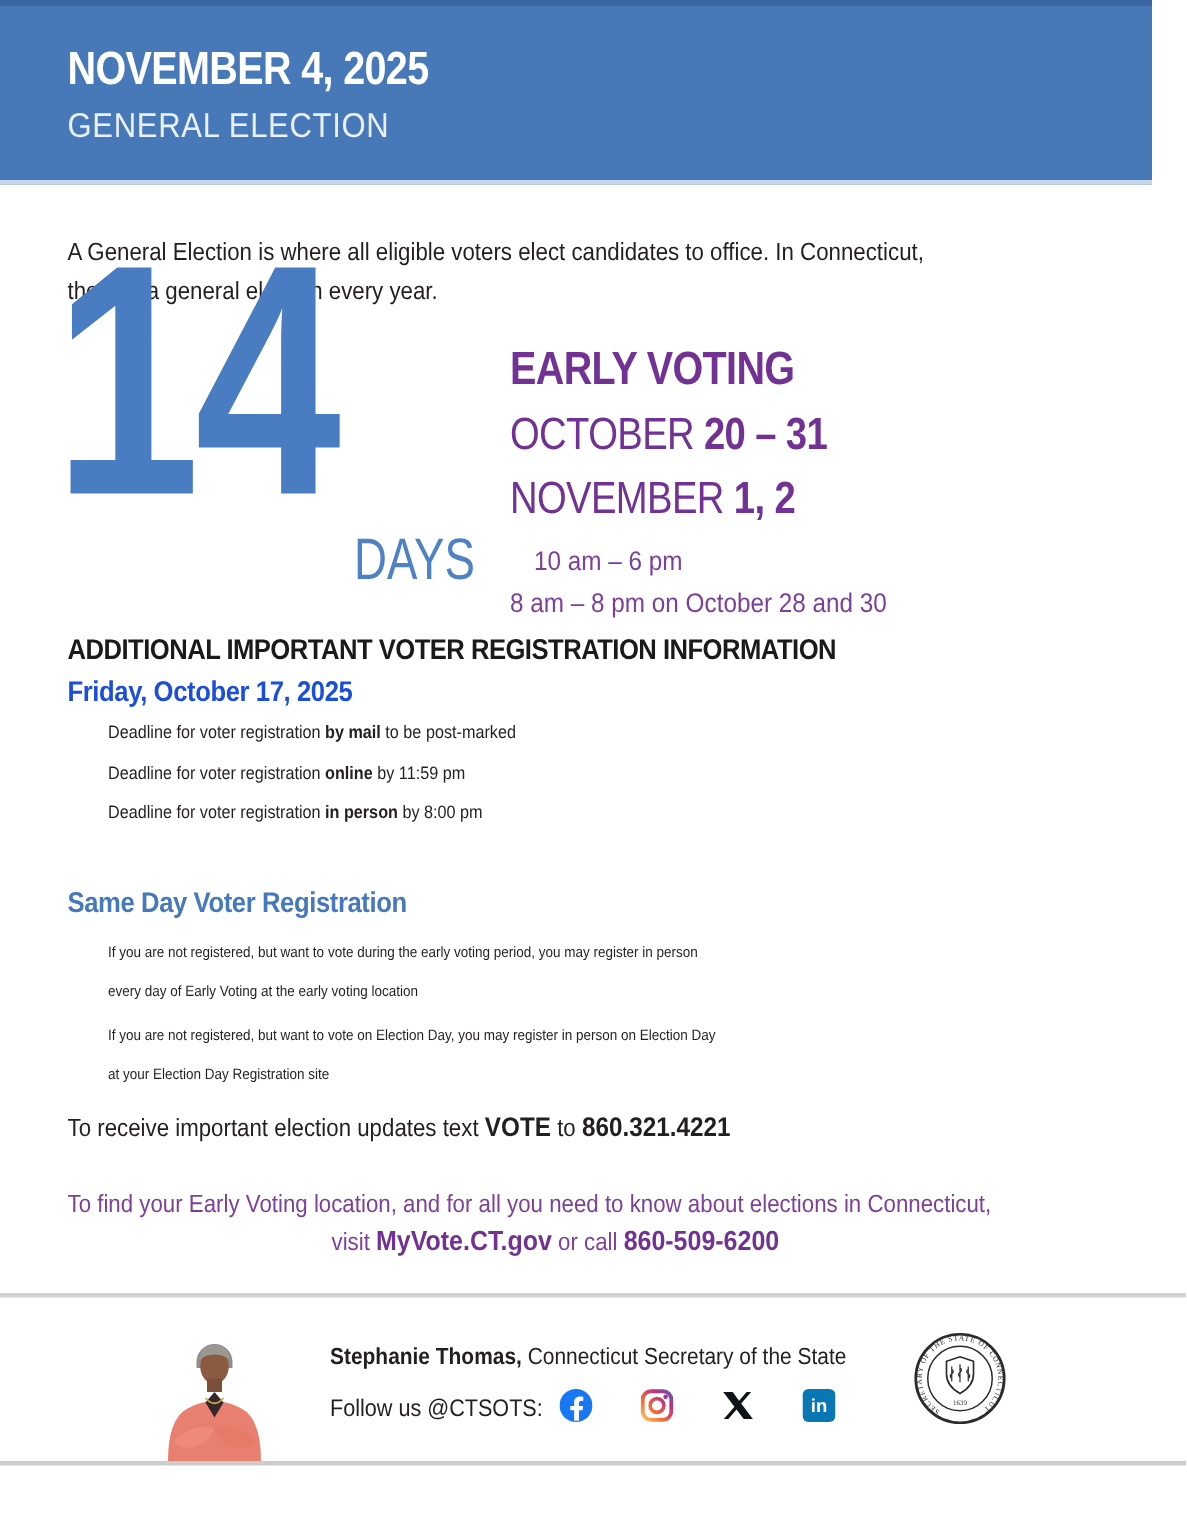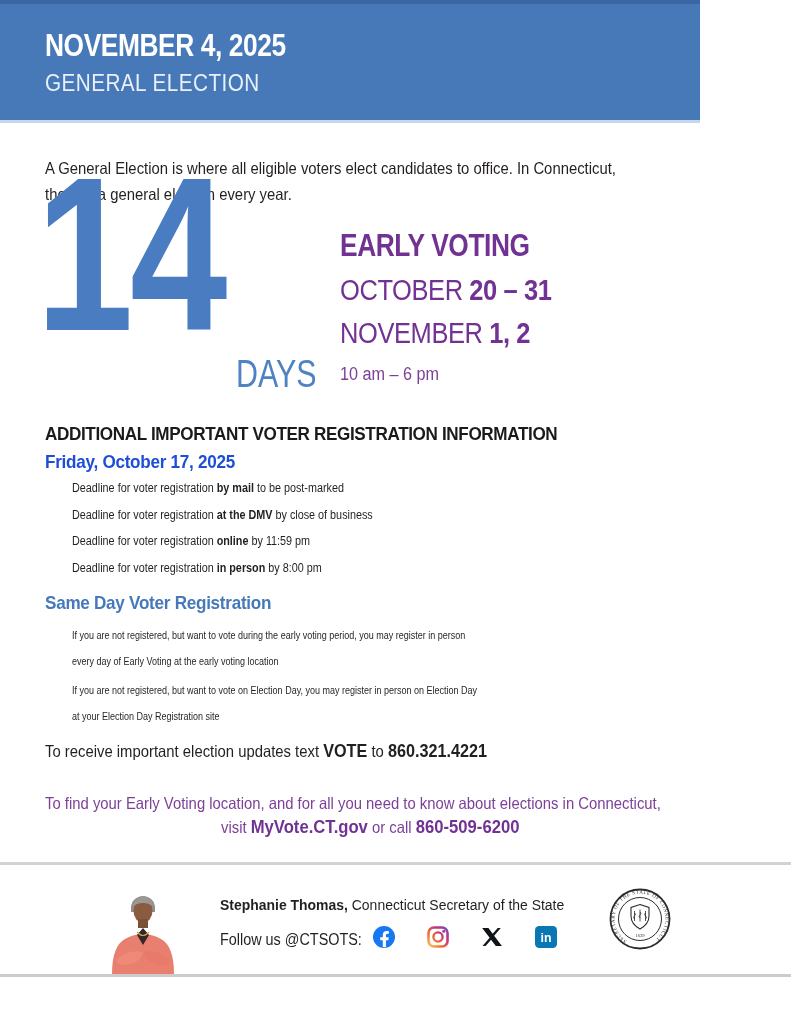--- a/index.html
+++ b/index.html
@@ -5,21 +5,21 @@
   html,body{margin:0;padding:0;background:#ffffff;}
   .page{
     position:relative;width:791px;height:1024px;background:#ffffff;overflow:hidden;
     font-family:"Liberation Sans", sans-serif;color:#231f20;
   }
   .squeeze{transform:scaleX(0.9);transform-origin:left top;display:inline-block;white-space:nowrap;}
   .squeeze85{transform:scaleX(0.85);transform-origin:left top;display:inline-block;white-space:nowrap;}
 
   
   .header{
-    position:absolute;top:0;left:0;width:700px;height:123px;box-sizing:border-box;
+    position:absolute;top:0;left:0;width:768px;height:123px;box-sizing:border-box;
     background:#4779b9;border-top:4px solid #3b66a4;border-bottom:3px solid #c7d7eb;
     padding:24px 0 0 45px;
   }
   .h-date{font-size:31px;font-weight:bold;color:#ffffff;letter-spacing:-0.5px;}
   .h-sub{font-size:23px;font-weight:400;color:#eaf0f9;letter-spacing:0.5px;margin-top:6px;}
 
   
   .intro{position:absolute;left:45px;top:155px;font-size:16.5px;line-height:26px;}
   .intro .line{white-space:nowrap;}
 
@@ -34,21 +34,21 @@
     transform:scaleX(0.78);transform-origin:left top;white-space:nowrap;
   }
 
   
   .ev{position:absolute;left:340px;top:228px;}
   .ev-title{font-size:31px;font-weight:bold;color:#713293;letter-spacing:-0.5px;}
   .ev-line{font-size:30px;color:#713293;margin-top:9px;letter-spacing:-0.5px;}
   .ev-line .month{font-weight:400;}
   .ev-line .range{font-weight:bold;}
   .ev-hours{font-size:18px;color:#7d4099;margin-top:7px;}
-  .ev-hours.first{margin-top:14px;}
+  .ev-hours.first{margin-top:14px;margin-left:16px;}
 
   
   .reg-heading{position:absolute;left:45px;top:423px;font-size:19px;font-weight:bold;color:#1a1a1a;letter-spacing:-0.4px;}
   .reg-date{position:absolute;left:45px;top:451px;font-size:19px;font-weight:bold;color:#1d4ed8;letter-spacing:-0.3px;}
   .deadlines{position:absolute;left:72px;top:481px;font-size:12px;}
   .dl-row{margin-bottom:12.5px;white-space:nowrap;}
   .same-day{position:absolute;left:45px;top:592px;font-size:19px;font-weight:bold;color:#4679b9;letter-spacing:-0.3px;text-align:right;}
   .sd-para{position:absolute;left:72px;font-size:10px;line-height:26px;}
   .sd-para .line{white-space:nowrap;}
   .p1{top:623px;} .p2{top:678px;}
@@ -94,31 +94,29 @@
 
   <div class="ev">
     <div class="ev-title"><span class="squeeze85">EARLY VOTING</span></div>
     <div class="ev-line">
       <span class="squeeze85"><span class="month">OCTOBER </span><span class="range">20 – 31</span></span>
     </div>
     <div class="ev-line">
       <span class="squeeze85"><span class="month">NOVEMBER </span><span class="range">1, 2</span></span>
     </div>
     <div class="ev-hours first"><span class="squeeze">10 am – 6 pm</span></div>
+    <div class="ev-hours"><span class="squeeze">8 am – 8 pm on October 28 and 30</span></div>
   </div>
 
   <div class="reg-heading"><span class="squeeze">ADDITIONAL IMPORTANT VOTER REGISTRATION INFORMATION</span></div>
   <div class="reg-date"><span class="squeeze">Friday, October 17, 2025</span></div>
 
   <div class="deadlines">
     <div class="dl-row">
       <span class="squeeze"><span>Deadline for voter registration </span><b>by mail</b><span> to be post-marked</span></span>
-    </div>
-    <div class="dl-row">
-      <span class="squeeze"><span>Deadline for voter registration </span><b>at the DMV</b><span> by close of business</span></span>
     </div>
     <div class="dl-row">
       <span class="squeeze"><span>Deadline for voter registration </span><b>online</b><span> by 11:59 pm</span></span>
     </div>
     <div class="dl-row">
       <span class="squeeze"><span>Deadline for voter registration </span><b>in person</b><span> by 8:00 pm</span></span>
     </div>
   </div>
 
   <div class="same-day"><span class="squeeze">Same Day Voter Registration</span></div>

